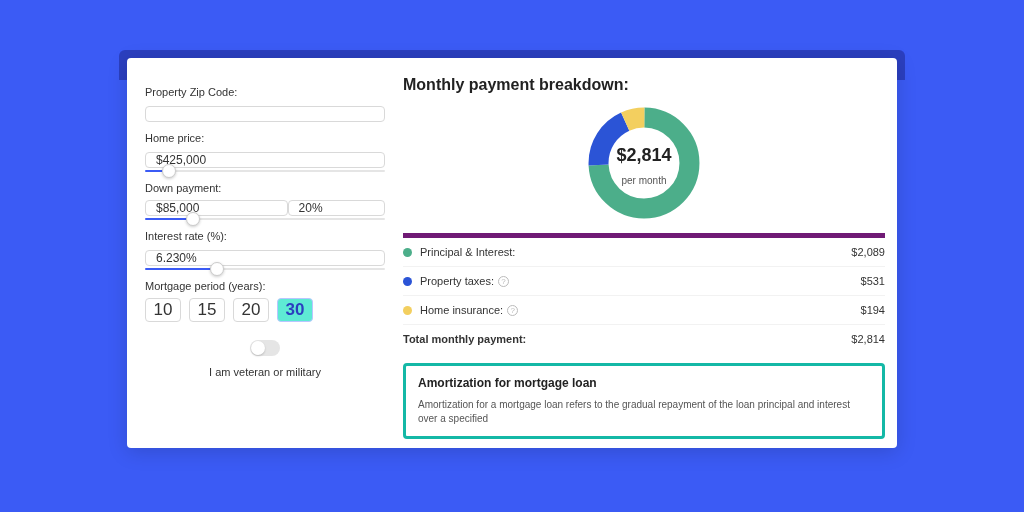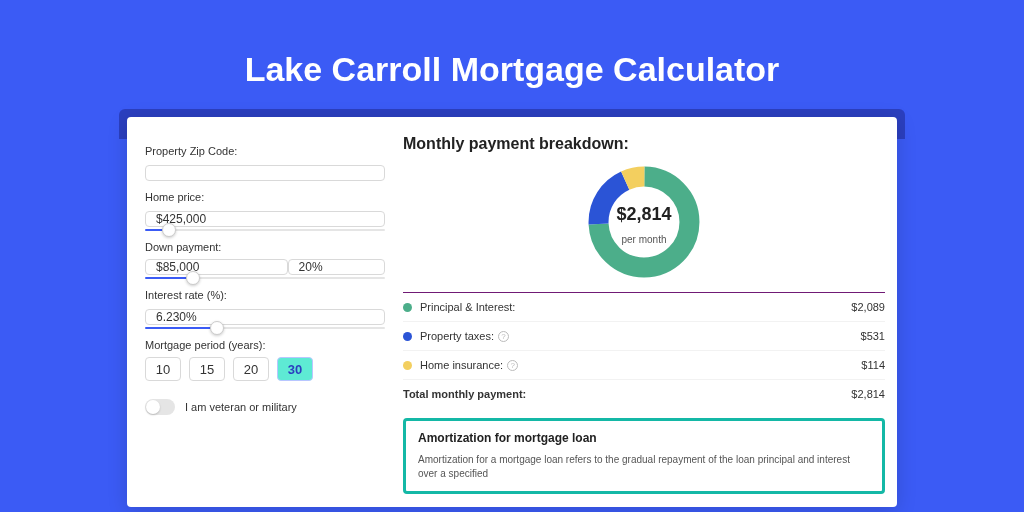--- a/index.html
+++ b/index.html
@@ -13,57 +13,56 @@
 
 .form-label { font-size: 11px; color: #333; margin: 10px 0 6px; display: block; }
 .text-input { width: 100%; height: 16px; border: 1px solid #d9d9d9; border-radius: 4px; padding: 0 10px; font-size: 12px; color: #333; }
 .slider { height: 2px; background: linear-gradient(to right, #3b5bf5 0%, #3b5bf5 var(--p, 20%), #e5e5e5 var(--p, 20%), #e5e5e5 100%); position: relative; margin-top: 2px; border-radius: 2px; }
 .slider .thumb { position: absolute; top: -6px; left: var(--p, 20%); margin-left: -7px; width: 14px; height: 14px; background: #fff; border: 1px solid #ccc; border-radius: 50%; box-shadow: 0 1px 3px rgba(0,0,0,.2); cursor: pointer; }
 .row { display: flex; }
 .row .text-input:first-child { flex: 1.6; }
 .row .text-input:last-child { flex: 1; }
 
 .period-row { display: flex; gap: 8px; margin-top: 4px; }
-.period-btn { width: 36px; height: 24px; border: 1px solid #d9d9d9; border-radius: 4px; background: #fff; font-size: 13px; color: #333; display: flex; align-items: center; justify-content: center; cursor: pointer; }
+.period-btn { width: 36px; height: 24px; border: 1px solid #d9d9d9; border-radius: 4px; background: #fff; font-size: 17px; color: #333; display: flex; align-items: center; justify-content: center; cursor: pointer; }
 .period-btn.active { background: #5eead4; border-color: #b8c6ff; color: #2b3fbf; font-weight: 600; }
 
-.toggle-row { display: flex; align-items: center; gap: 10px; margin-top: 18px; }
+.toggle-row { display: flex; align-items: center; gap: 10px; margin-top: 18px; flex-direction: column; }
 .toggle { width: 30px; height: 16px; background: #e5e5e5; border-radius: 10px; position: relative; cursor: pointer; }
 .toggle .knob { width: 14px; height: 14px; background: #fff; border-radius: 50%; position: absolute; top: 1px; left: 1px; box-shadow: 0 1px 2px rgba(0,0,0,.2); }
 .toggle-label { font-size: 11px; color: #333; }
 
 .section-title { font-size: 16px; font-weight: 700; color: #222; margin-bottom: 3px; }
 .donut-wrap { display: flex; justify-content: center; padding: 6px 0 10px; position: relative; }
 .donut { width: 120px; height: 120px; }
 .center-label { position: absolute; top: 50%; left: 50%; transform: translate(-50%, -50%); text-align: center; }
 .center-amount { font-size: 18px; font-weight: 800; color: #222; }
 .center-sub { font-size: 10px; color: #555; margin-top: 9px; }
 
-.legend { border-top: 1px solid #701a75; }
+.legend { border-top: 5px solid #701a75; }
 .legend-row { display: flex; align-items: center; padding: 8px 0; font-size: 11px; color: #333; }
 .legend-row + .legend-row { border-top: 1px solid #f2f2f2; }
 .dot { width: 9px; height: 9px; border-radius: 50%; margin-right: 8px; flex: 0 0 auto; }
 .d-green { background: #4cae8a; }
 .d-blue { background: #2b54d6; }
 .d-yellow { background: #f3cf5f; }
 .legend-label { flex: 1; display: flex; align-items: center; gap: 4px; }
 .help { width: 11px; height: 11px; border-radius: 50%; border: 1px solid #bbb; color: #bbb; font-size: 8px; display: inline-flex; align-items: center; justify-content: center; cursor: pointer; }
 .legend-val { font-weight: 500; }
 .legend-total { font-weight: 700; border-top: 1px solid #eee; }
 .legend-total .legend-label { font-weight: 700; }
 
 .amort-box { border: 3px solid #14b8a6; border-radius: 4px; padding: 10px 12px; margin-top: 10px; }
 .amort-title { font-size: 12px; font-weight: 700; color: #222; margin-bottom: 8px; }
 .amort-text { font-size: 10px; color: #555; line-height: 1.4; }
 </style>
 </head>
 <body>
 
 <div class="outer">
-  <h1 class="page-title">Lake Carroll Mortgage Calculator</h1>
   <div class="banner"></div>
   <div class="card">
     <div class="left">
 
       <label class="form-label">Property Zip Code:</label>
       <input class="text-input" value="" style="">
 
       <label class="form-label">Home price:</label>
       <input class="text-input" value="$425,000" style="">
       <div class="slider" style="--p:10%">
@@ -129,21 +128,21 @@
             <span class="help">?</span>
           </span>
           <span class="legend-val">$531</span>
         </div>
         <div class="legend-row">
           <span class="dot d-yellow"></span>
           <span class="legend-label">
             <span>Home insurance:</span>
             <span class="help">?</span>
           </span>
-          <span class="legend-val">$114</span>
+          <span class="legend-val">$194</span>
         </div>
         <div class="legend-row legend-total">
           <span class="legend-label">Total monthly payment:</span>
           <span class="legend-val">$2,814</span>
         </div>
       </div>
 
       <div class="amort-box">
         <div class="amort-title">Amortization for mortgage loan</div>
         <div class="amort-text">Amortization for a mortgage loan refers to the gradual repayment of the loan principal and interest over a specified</div>

